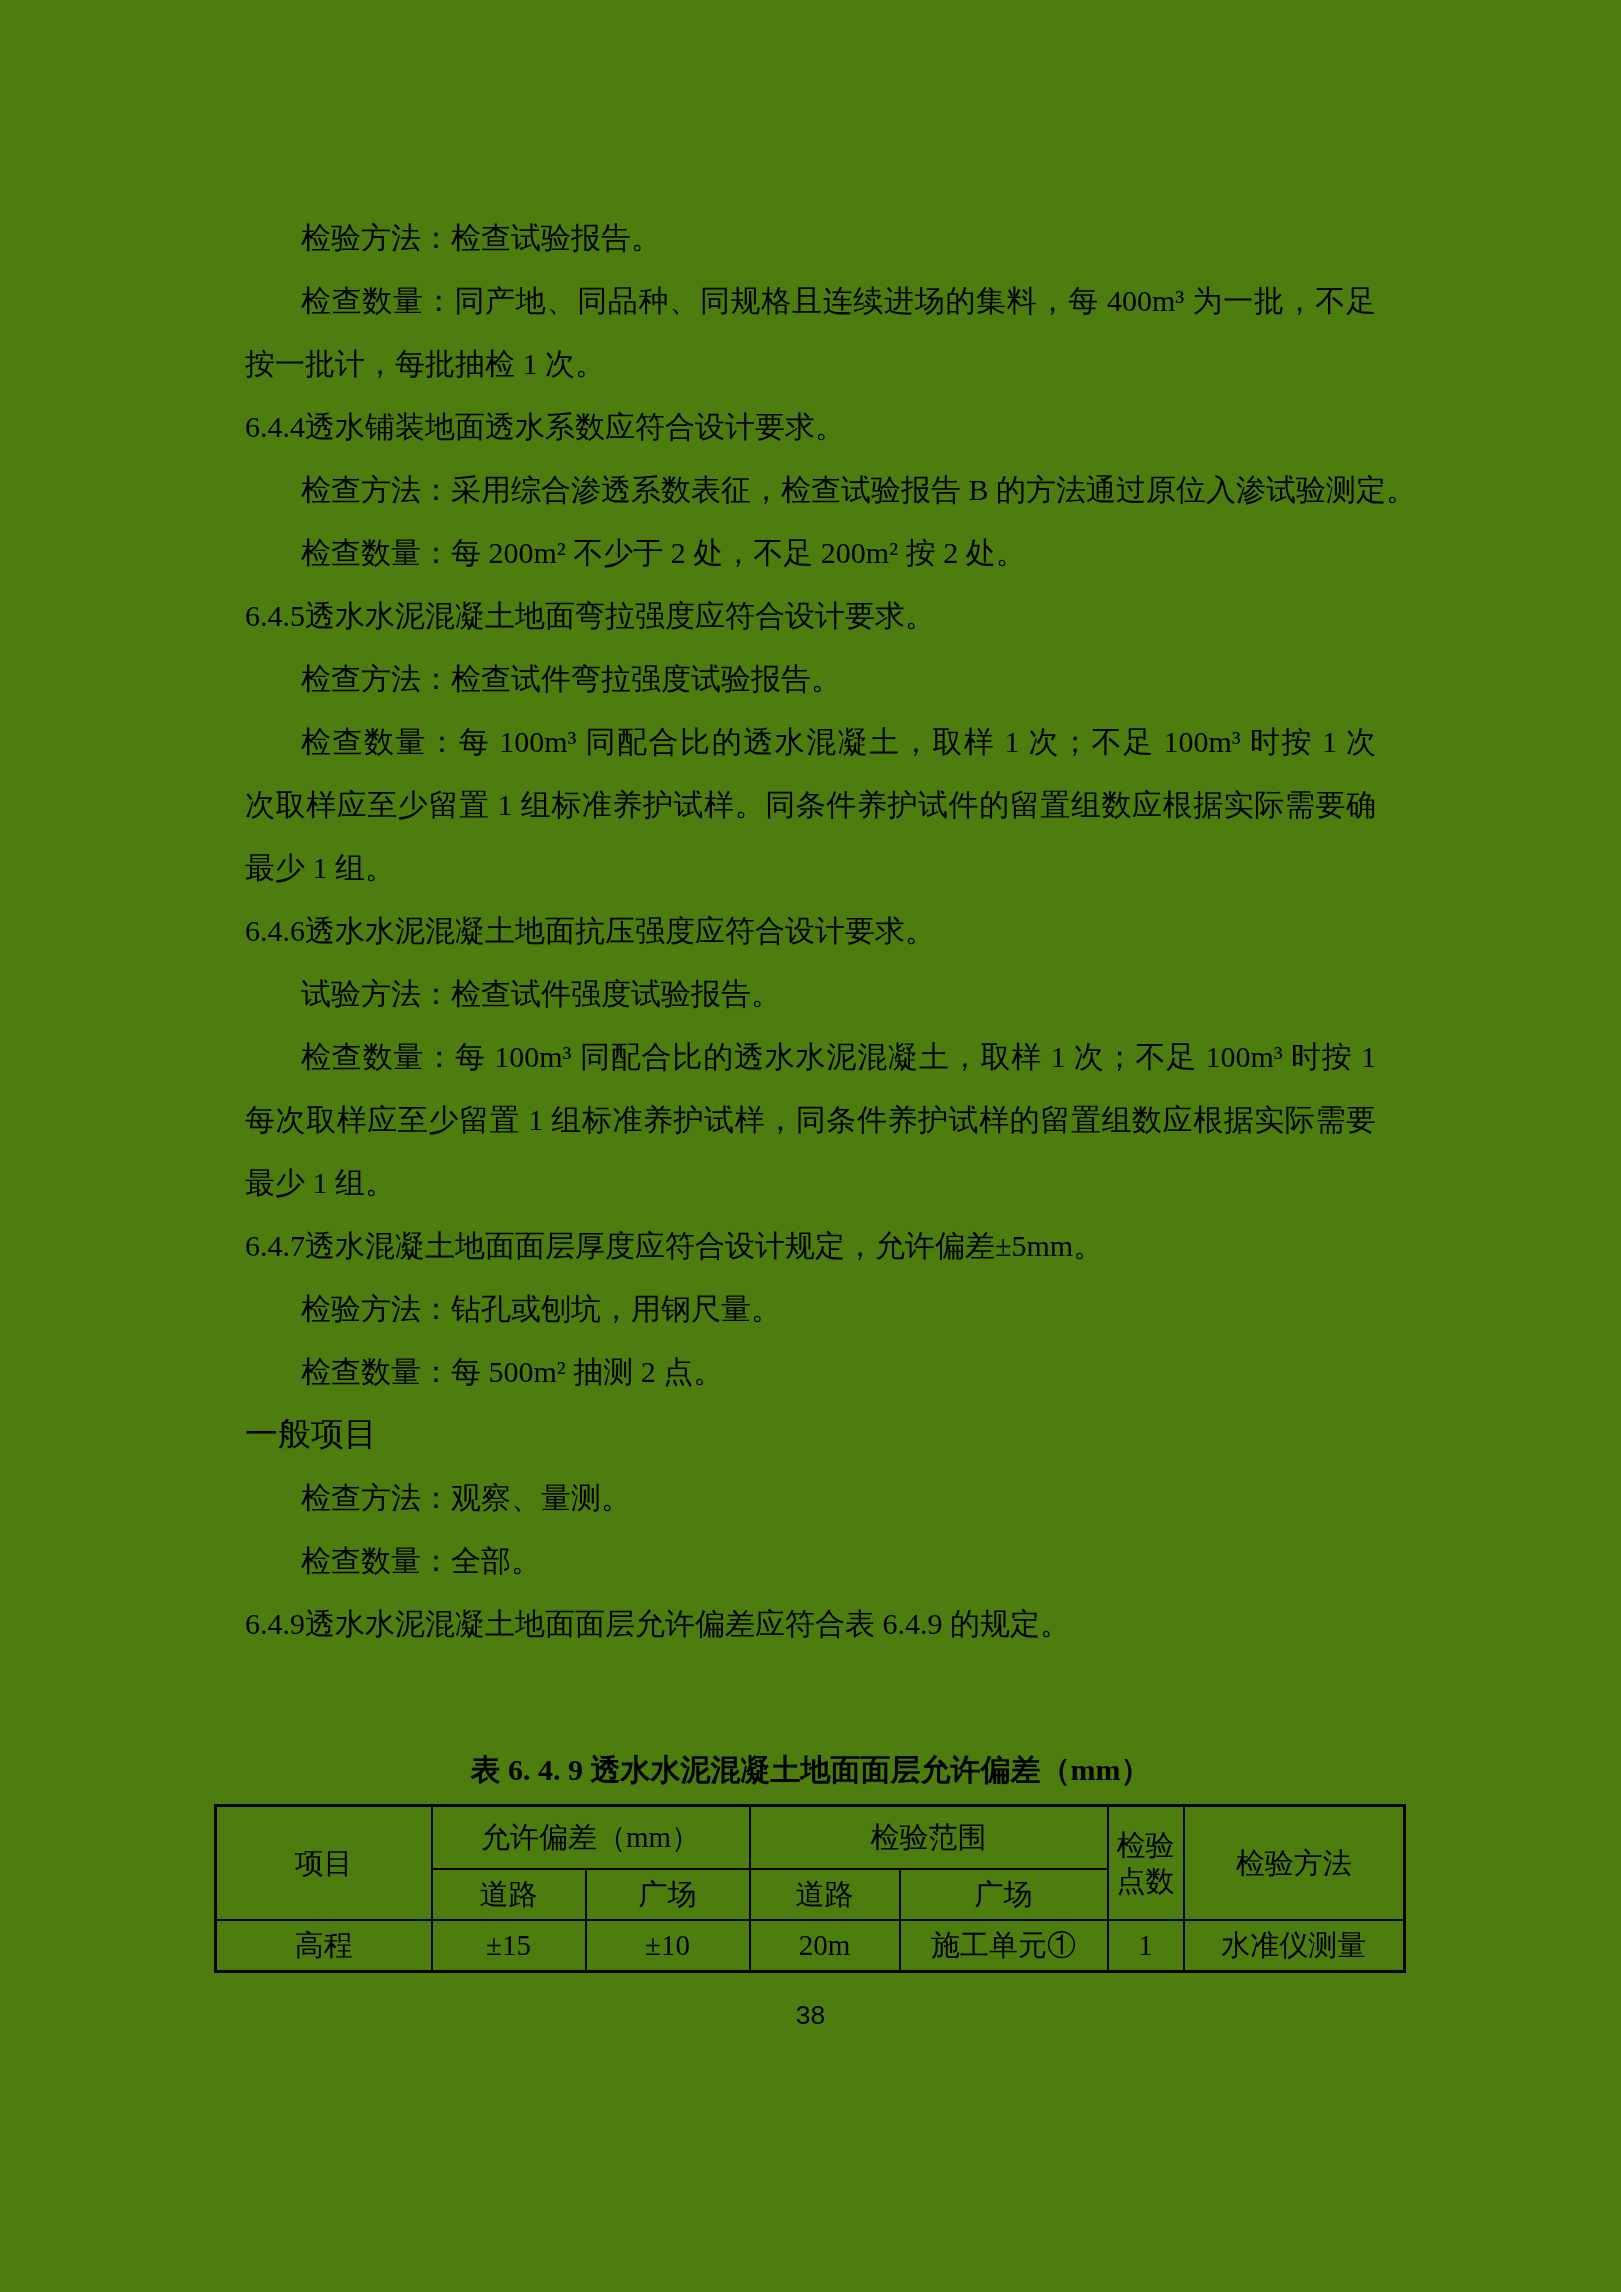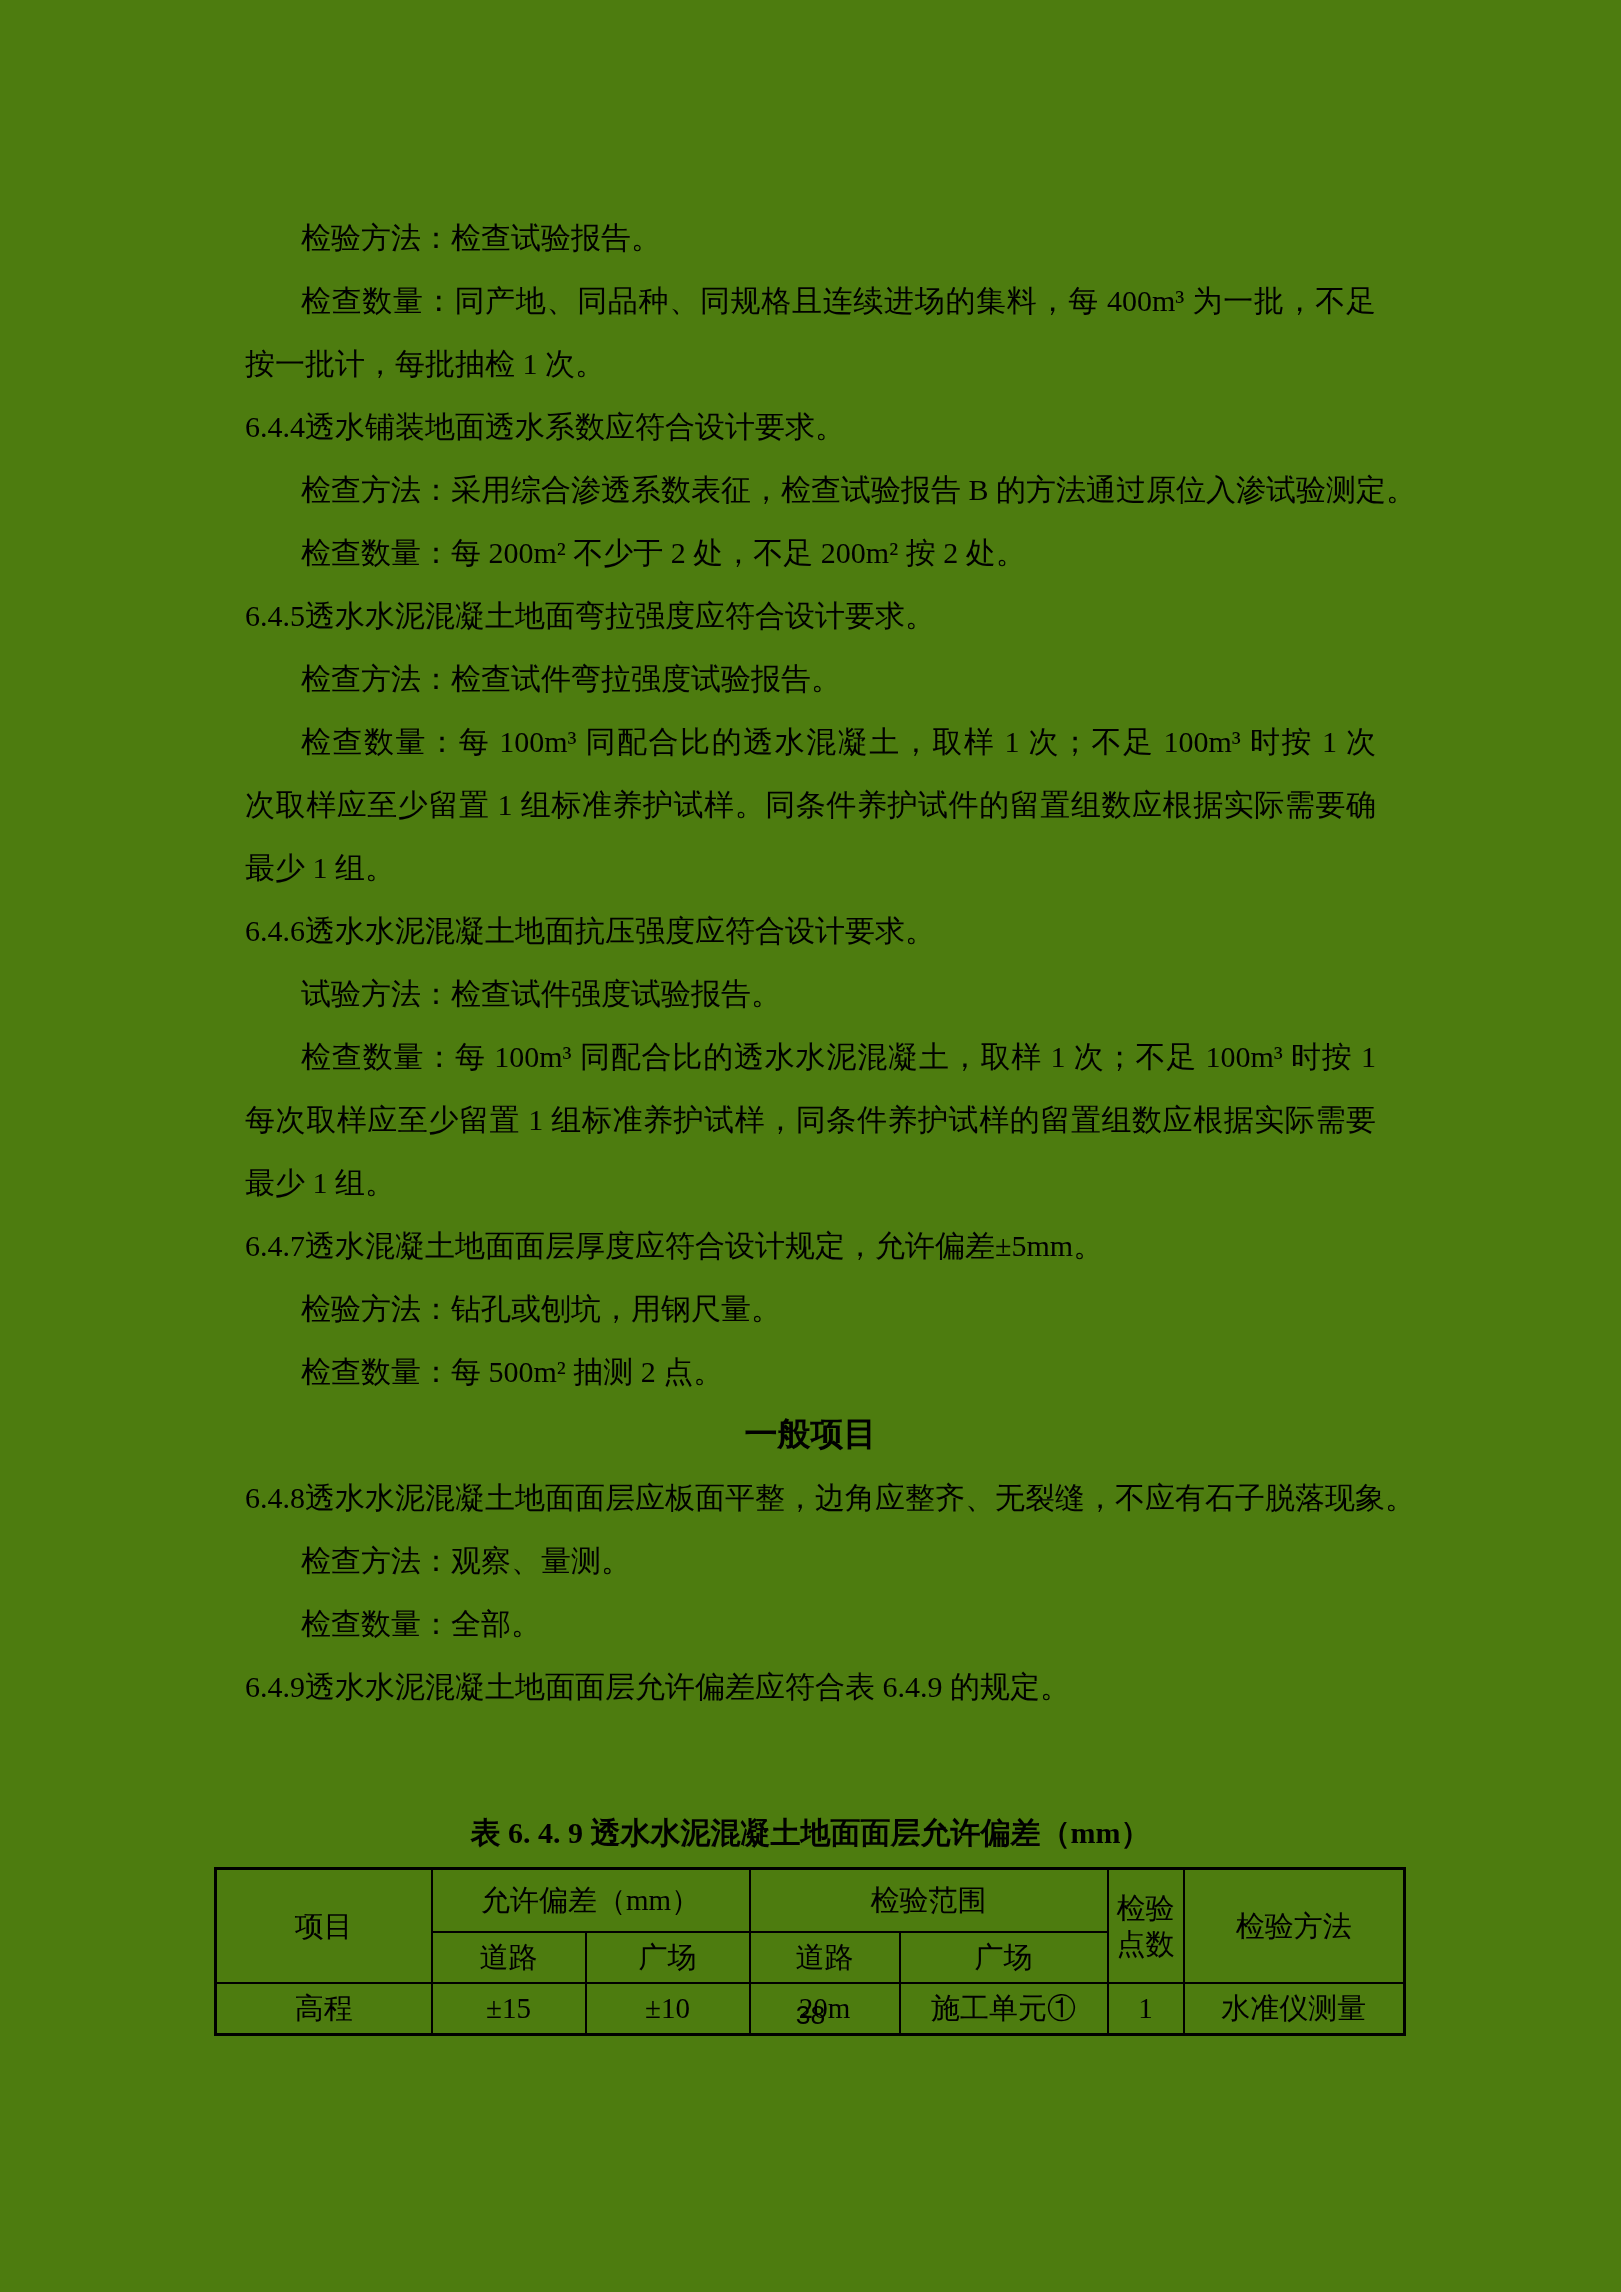--- a/index.html
+++ b/index.html
@@ -27,22 +27,21 @@
     text-align:justify;
     text-align-last:justify;
     overflow:hidden;
   }
   .clause-num{
     font-weight:normal;
     margin-right:0;
     font-family:"Liberation Serif","DejaVu Serif",serif;
   }
   .heading{
-    text-align:center;
-    font-weight:bold;
+    font-weight:normal;
     font-size:33px;
   }
   .table-title{
     margin-top:92px;
     height:45px;
     line-height:45px;
     text-align:center;
     font-weight:bold;
     font-size:30px;
     white-space:nowrap;
@@ -104,21 +103,20 @@
     <div class="line indent fill"><span>检查数量：每 100m³ 同配合比的透水水泥混凝土，取样 1 次；不足 100m³ 时按 1 次计。</span></div>
     <div class="line fill"><span>每次取样应至少留置 1 组标准养护试样，同条件养护试样的留置组数应根据实际需要确定，</span></div>
     <div class="line"><span>最少 1 组。</span></div>
 
     <div class="line"><span class="clause-num">6.4.7</span><span>透水混凝土地面面层厚度应符合设计规定，允许偏差±5mm。</span></div>
     <div class="line indent"><span>检验方法：钻孔或刨坑，用钢尺量。</span></div>
     <div class="line indent"><span>检查数量：每 500m² 抽测 2 点。</span></div>
 
     <div class="line heading"><span>一般项目</span></div>
 
-    <div class="line"><span class="clause-num">6.4.8</span><span>透水水泥混凝土地面面层应板面平整，边角应整齐、无裂缝，不应有石子脱落现象。</span></div>
     <div class="line indent"><span>检查方法：观察、量测。</span></div>
     <div class="line indent"><span>检查数量：全部。</span></div>
 
     <div class="line"><span class="clause-num">6.4.9</span><span>透水水泥混凝土地面面层允许偏差应符合表 6.4.9 的规定。</span></div>
 
     <div class="table-title">表 6. 4. 9  透水水泥混凝土地面面层允许偏差（mm）</div>
 
     <table class="spec">
       <colgroup>
         <col style="width:216px">

